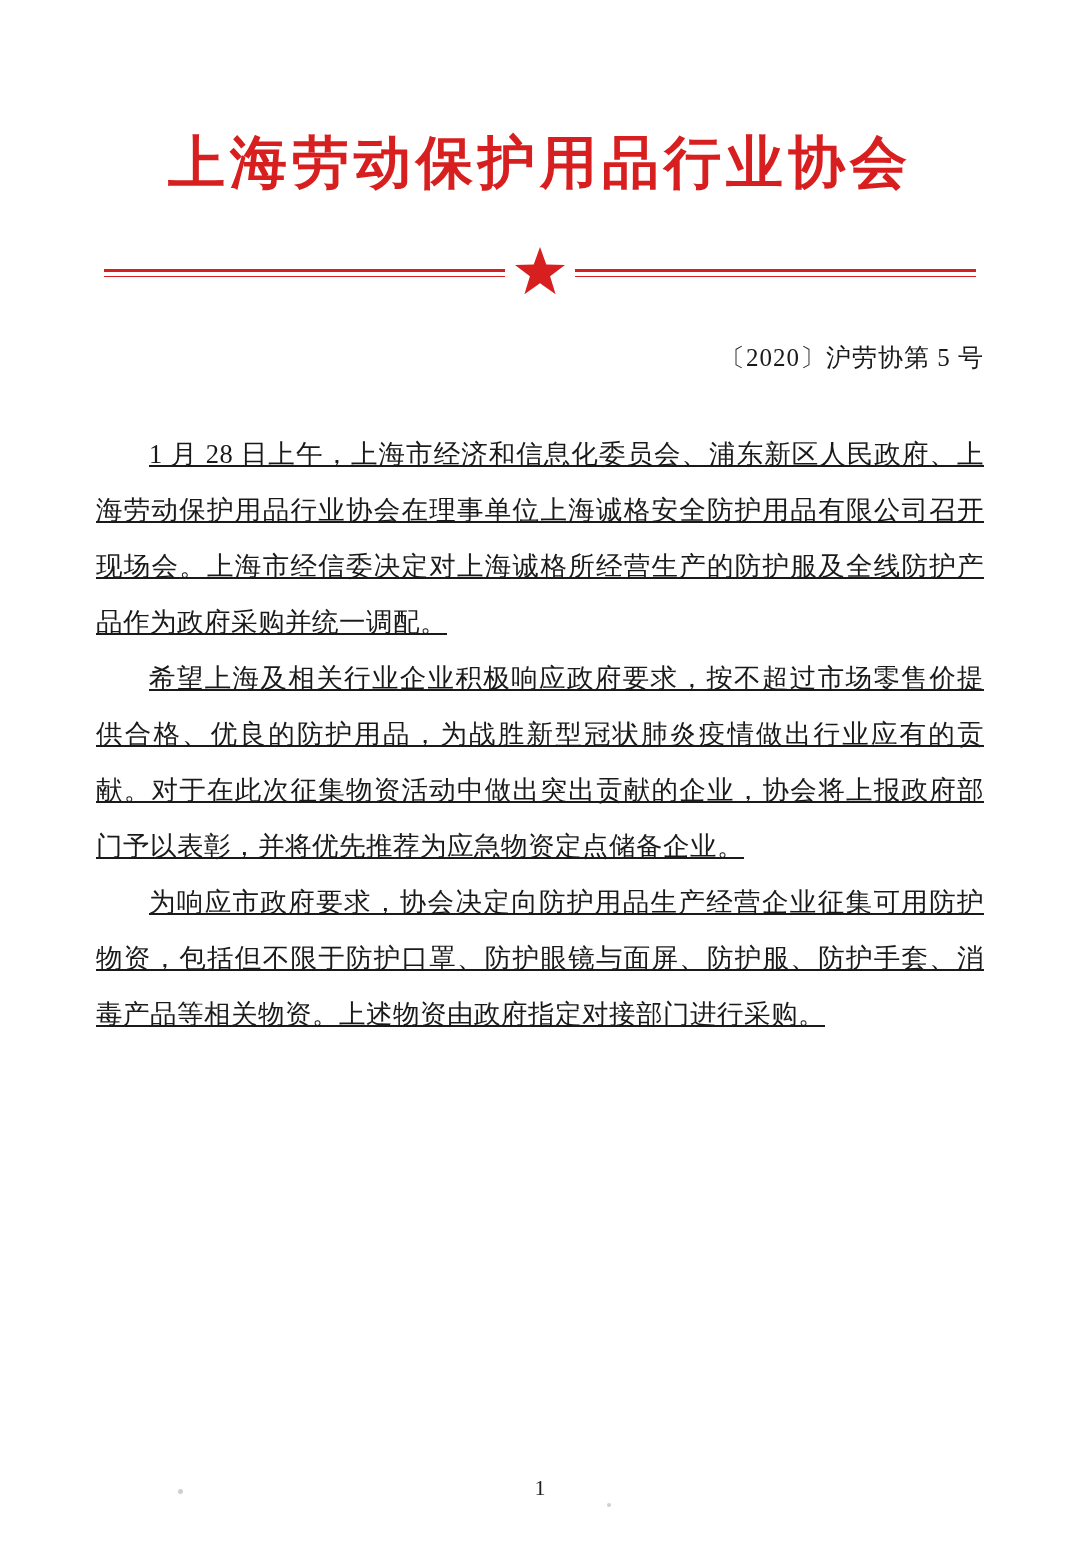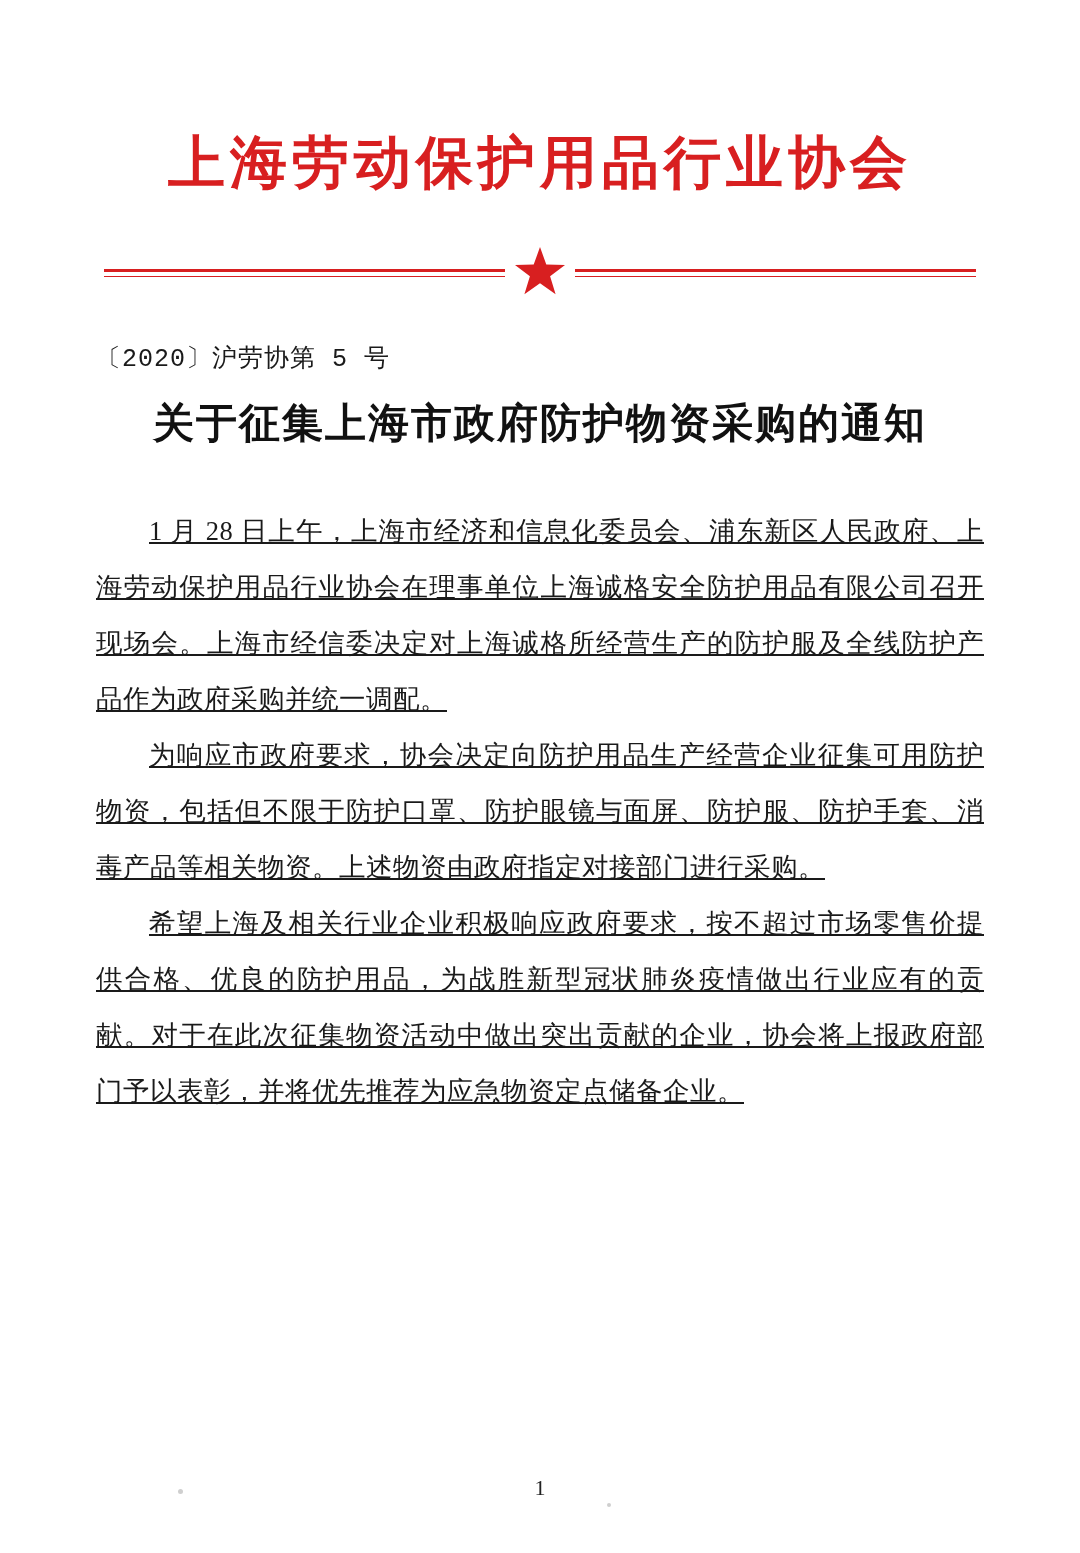--- a/index.html
+++ b/index.html
@@ -66,25 +66,24 @@
     background: #ffffff;
     display: flex;
     align-items: center;
     justify-content: center;
   }
   .star svg { display: block; }
 
   
   .doc-number {
     margin-top: 46px;
-    text-align: left;
+    text-align: right;
     font-size: 25px;
     letter-spacing: 1px;
     color: #1a1a1a;
-    font-family: Liberation Mono, monospace;
   }
   .doc-heading {
     margin-top: 22px;
     text-align: center;
     font-size: 41px;
     font-weight: bold;
     letter-spacing: 2px;
     color: #111;
     white-space: nowrap;
   }
@@ -137,25 +136,24 @@
     <div class="rule-line thin"></div>
     <div class="star">
       <svg width="52" height="50" viewBox="0 0 52 50" aria-hidden="true">
         <polygon points="26,1 32.3,18.6 51,18.9 36.1,30.2 41.6,48.2 26,37.3 10.4,48.2 15.9,30.2 1,18.9 19.7,18.6" fill="#d81f20"></polygon>
       </svg>
     </div>
   </div>
 
   <div class="doc-number">〔2020〕沪劳协第 5 号</div>
 
-  <h1 class="doc-heading">关于征集上海市政府防护物资采购的通知</h1>
 
   <div class="body-copy">
     <p class="para">1 月 28 日上午，上海市经济和信息化委员会、浦东新区人民政府、上海劳动保护用品行业协会在理事单位上海诚格安全防护用品有限公司召开现场会。上海市经信委决定对上海诚格所经营生产的防护服及全线防护产品作为政府采购并统一调配。</p>
+    <p class="para">希望上海及相关行业企业积极响应政府要求，按不超过市场零售价提供合格、优良的防护用品，为战胜新型冠状肺炎疫情做出行业应有的贡献。对于在此次征集物资活动中做出突出贡献的企业，协会将上报政府部门予以表彰，并将优先推荐为应急物资定点储备企业。</p>
     <p class="para">为响应市政府要求，协会决定向防护用品生产经营企业征集可用防护物资，包括但不限于防护口罩、防护眼镜与面屏、防护服、防护手套、消毒产品等相关物资。上述物资由政府指定对接部门进行采购。</p>
-    <p class="para">希望上海及相关行业企业积极响应政府要求，按不超过市场零售价提供合格、优良的防护用品，为战胜新型冠状肺炎疫情做出行业应有的贡献。对于在此次征集物资活动中做出突出贡献的企业，协会将上报政府部门予以表彰，并将优先推荐为应急物资定点储备企业。</p>
   </div>
 
   <div class="page-number">1</div>
 
   <div class="speck" style="left:178px; top:1489px; width:5px; height:5px;"></div>
   <div class="speck" style="left:607px; top:1503px; width:4px; height:4px;"></div>
 </div>
 
 </body></html>

